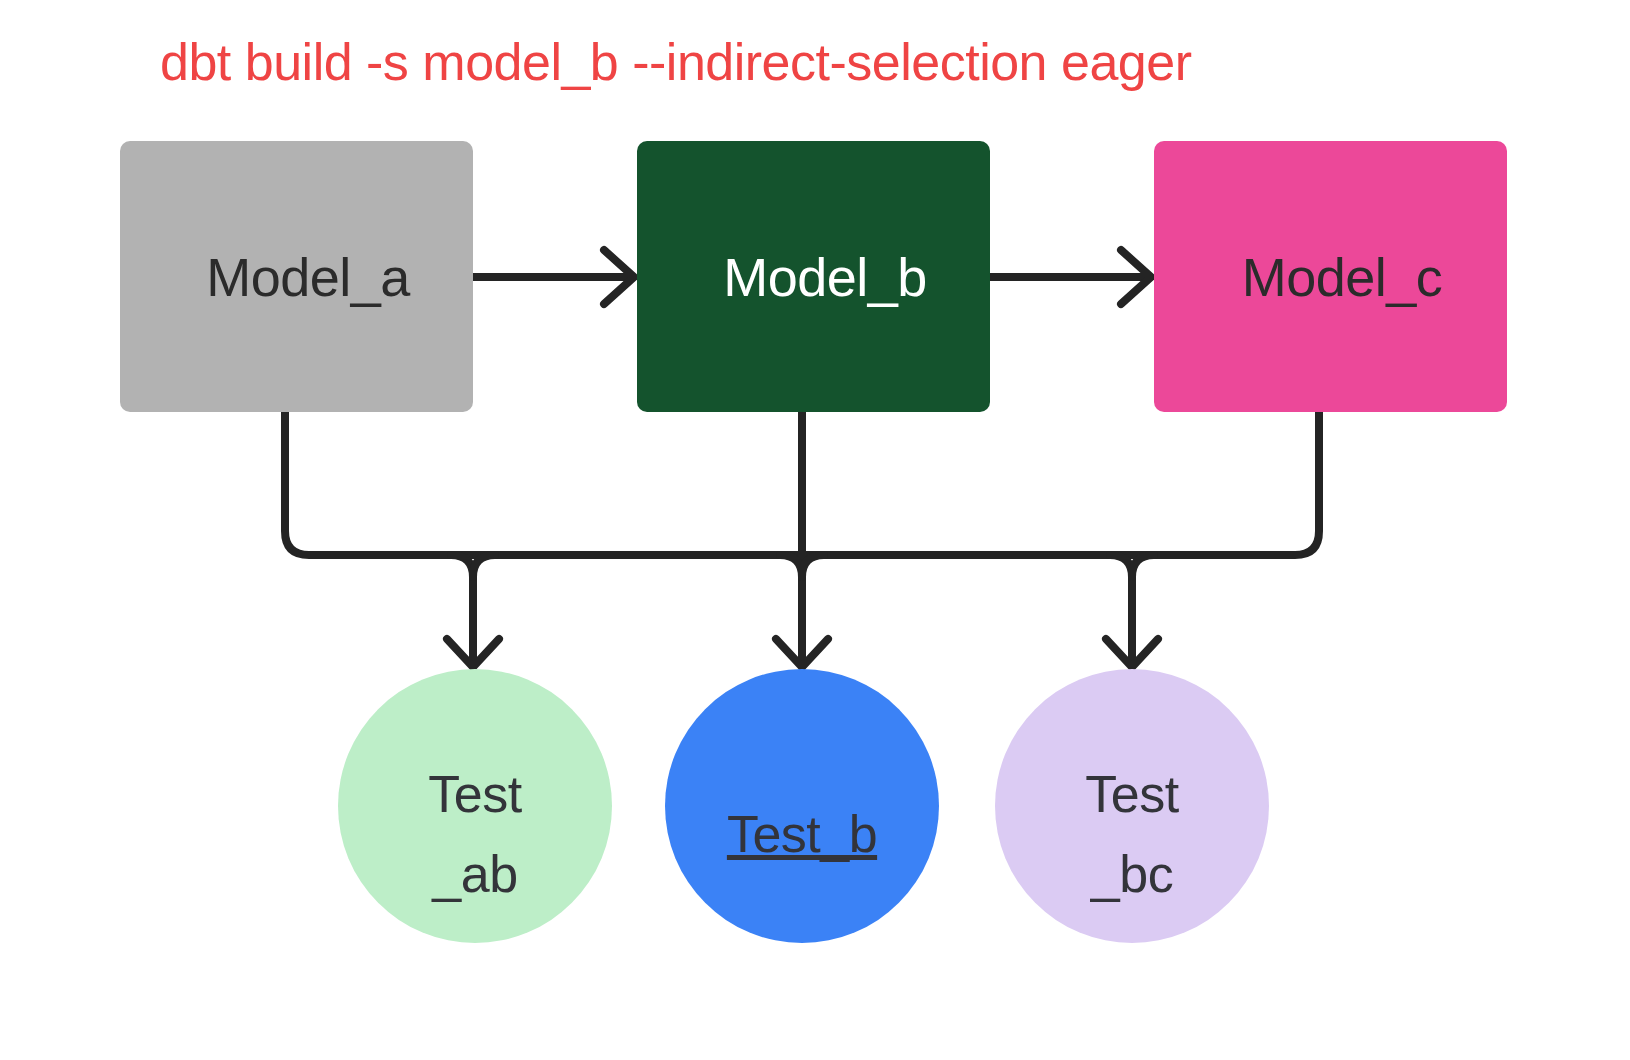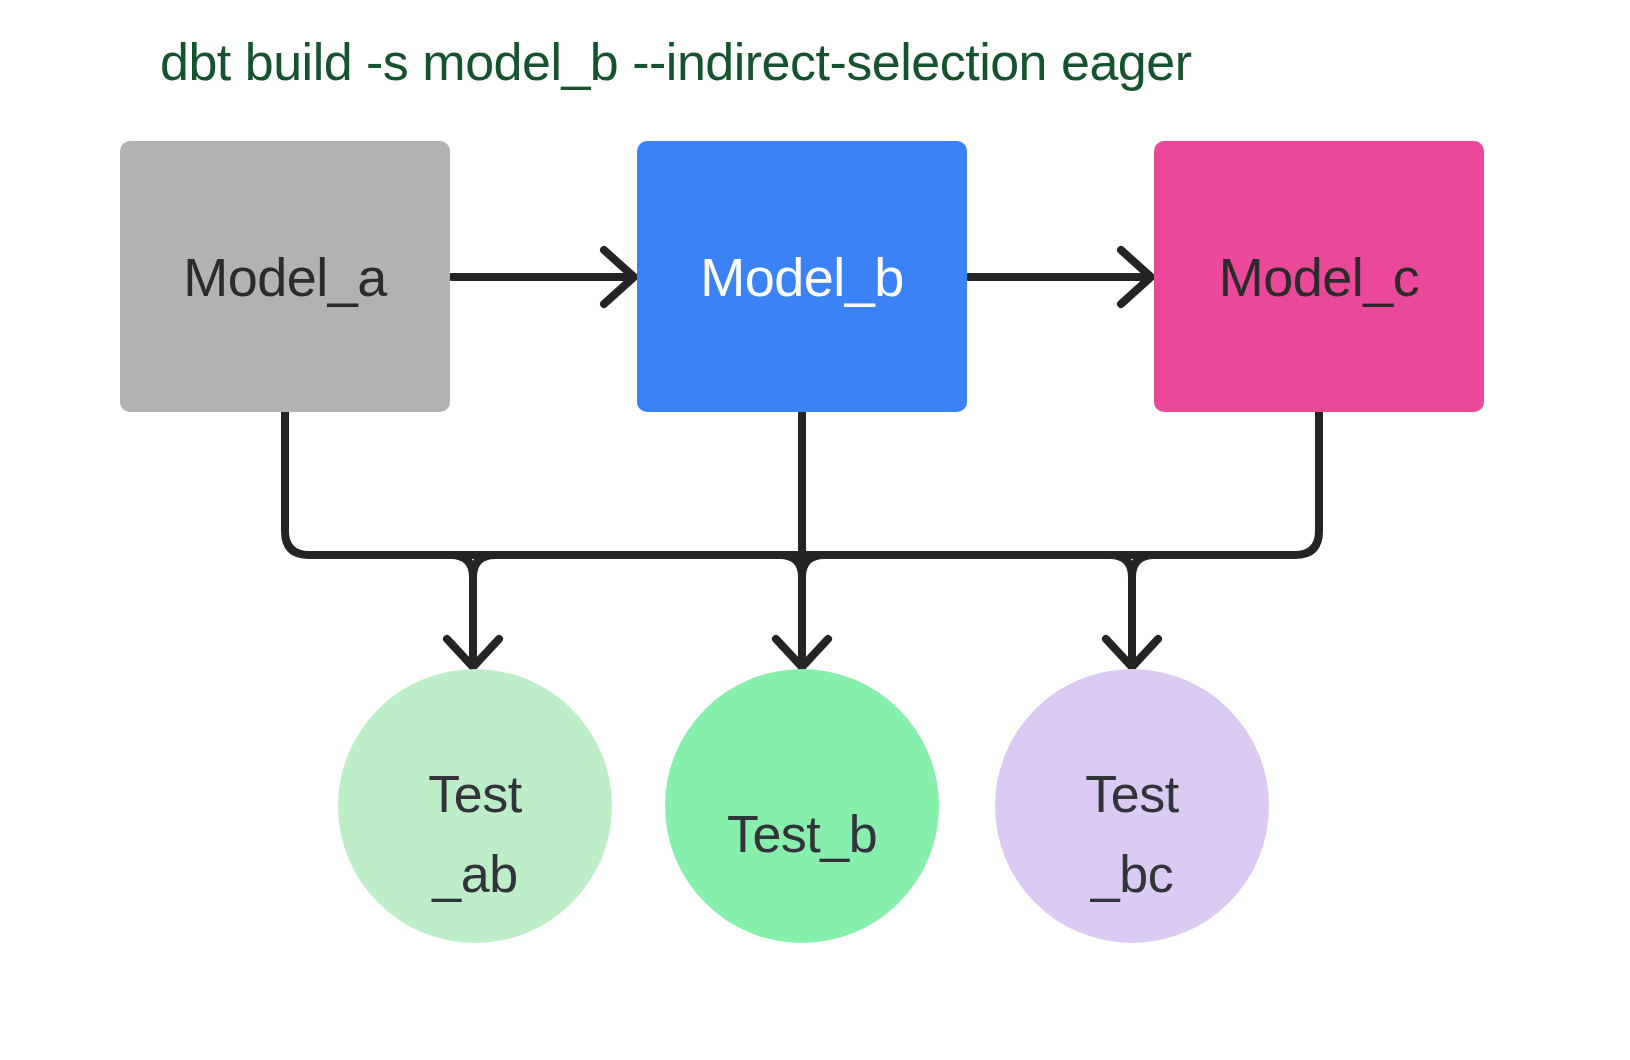--- a/index.html
+++ b/index.html
@@ -5,30 +5,31 @@
   html,body{margin:0;padding:0;background:#ffffff;}
   .canvas{
     position:relative;
     width:1630px;height:1060px;
     background:#ffffff;
     font-family:"Liberation Sans","DejaVu Sans",sans-serif;
     overflow:hidden;
   }
   .title{
     position:absolute;left:160px;top:32px;
-    font-size:52px;font-weight:500;color:#14532d;
+    font-size:52px;font-weight:500;color:#ef4444;
     letter-spacing:-0.5px;white-space:nowrap;
   }
   .edges{position:absolute;left:0;top:0;}
   .model{
     position:absolute;top:141px;width:330px;height:271px;
     border-radius:10px;
     display:flex;align-items:center;justify-content:center;
     font-size:54px;font-weight:500;color:#2b2b2b;
     letter-spacing:-0.5px;
+    padding-left:23px;
   }
   .model.selected{color:#ffffff;}
   .model-a{left:120px;}
   .model-b{left:637px;}
   .model-c{left:1154px;}
   .test{
     position:absolute;top:669px;width:274px;height:274px;
     border-radius:50%;
     display:flex;flex-direction:column;align-items:center;justify-content:center;
     padding-top:56px;box-sizing:border-box;
@@ -70,34 +71,34 @@
       <path d="M 1110 555 Q 1132 555 1132 577 V 661"></path>
       <path d="M 1154 555 Q 1132 555 1132 577"></path>
       <path d="M 1106 639 L 1132 667 L 1158 639"></path>
     </g>
   </svg>
 
   <div class="model model-a" style="background: rgb(178, 178, 178);">
     <span>Model_a</span>
   </div>
 
-  <div class="model model-b selected" style="background: #3b82f6; align-items: center;">
+  <div class="model model-b selected" style="background: #14532d; align-items: center;">
     <span>Model_b</span>
   </div>
 
   <div class="model model-c" style="background: #ec4899;">
     <span>Model_c</span>
   </div>
 
   <div class="test test-ab" style="background: rgb(189, 238, 200);">
     <span>Test</span>
     <span>_ab</span>
   </div>
 
-  <div class="test test-b" style="background: #86efac;">
+  <div class="test test-b" style="background: #3b82f6; text-decoration: underline;">
     <span>Test_b</span>
   </div>
 
   <div class="test test-bc" style="background: rgb(219, 203, 243);">
     <span>Test</span>
     <span>_bc</span>
   </div>
 
 </div>
 

